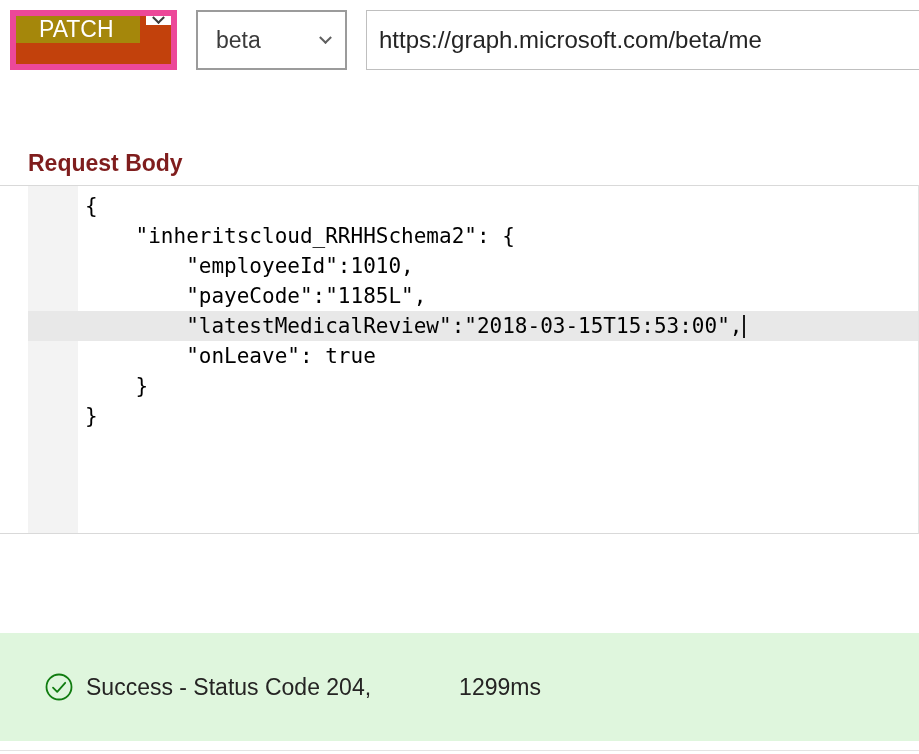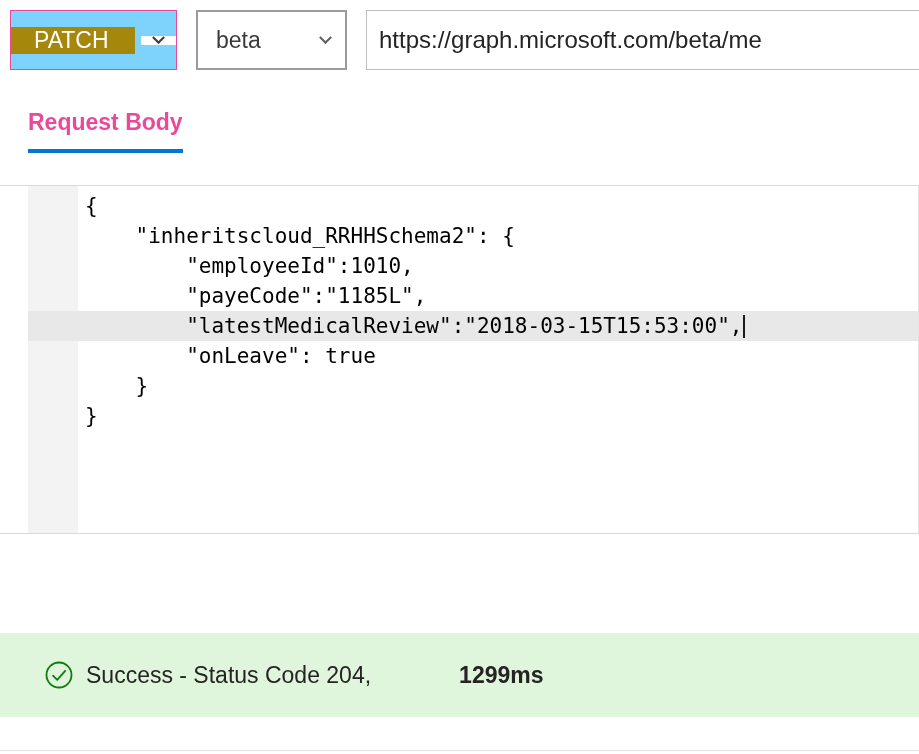--- a/index.html
+++ b/index.html
@@ -14,24 +14,24 @@
   
   .toolbar {
     position: absolute;
     top: 10px; left: 10px;
     display: flex;
     align-items: stretch;
     height: 60px;
   }
   .method-select {
     width: 167px;
-    border: 1px solid #ec4899;
-    background: #7dd3fc;
-    display: flex;
-    align-items: center;
+    border: 6px solid #ec4899;
+    background: #c2410c;
+    display: flex;
+    align-items: flex-start;
     cursor: pointer;
   }
   .method-color {
     width: 124px;
     background: #a5870b;
     color: #ffffff;
     font-size: 23px;
     display: flex;
     align-items: center;
     padding-left: 23px;
@@ -88,22 +88,23 @@
   }
   .tab {
     font-size: 23px;
     color: #484644;
     padding-bottom: 13px;
     cursor: pointer;
     border-bottom: 4px solid transparent;
   }
   .tab.active {
     font-weight: bold;
-    color: #ec4899;
+    color: #7f1d1d;
     border-bottom-color: #0078d4;
+    margin-top: 41px;
   }
 
   
   .editor {
     position: absolute;
     top: 185px; left: 0;
     width: 919px; height: 349px;
     border-top: 1px solid #d9d9d9;
     border-bottom: 1px solid #d9d9d9;
     border-right: 1px solid #e3e3e3;
@@ -134,39 +135,39 @@
     height: 23px;
     border-left: 2px solid #1a1a1a;
     vertical-align: text-bottom;
     margin-left: 1px;
   }
 
   
   .status-bar {
     position: absolute;
     top: 633px; left: 0;
-    width: 919px; height: 84px;
+    width: 919px; height: 108px;
     background: #dff6dd;
     display: flex;
     align-items: center;
   }
   .status-icon {
     margin-left: 44px;
     width: 30px; height: 30px;
     flex: 0 0 30px;
   }
   .status-message {
     margin-left: 12px;
     font-size: 23px;
     color: #252423;
   }
   .status-duration {
     margin-left: 88px;
     font-size: 23px;
-    font-weight: bold;
+    font-weight: normal;
     color: #252423;
     text-align: right;
   }
 
   .bottom-rule {
     position: absolute;
     left: 0; top: 750px;
     width: 919px;
     border-top: 1px solid #e3e3e3;
   }

